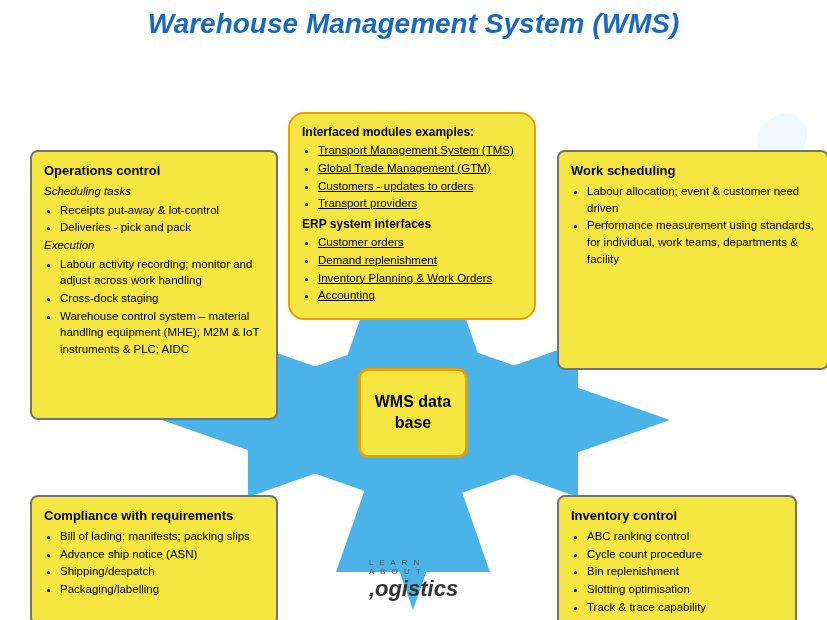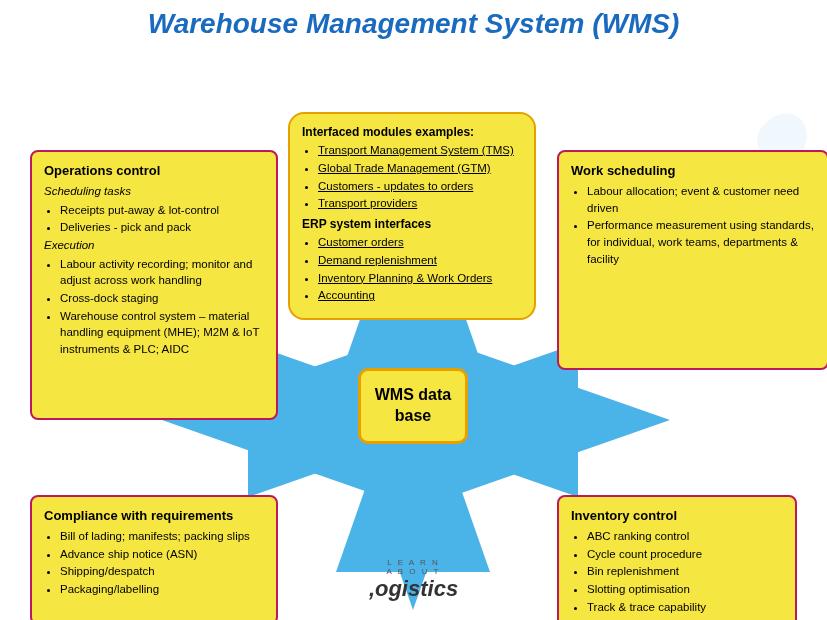--- a/index.html
+++ b/index.html
@@ -25,21 +25,21 @@
     .diagram-area {
       position: relative;
       width: 827px;
       height: 560px;
     }
 
     
     .yellow-box {
       position: absolute;
       background: #f5e642;
-      border: 2px solid #be185d;
+      border: 2px solid #737373;
       border-radius: 8px;
       padding: 10px 12px;
       font-size: 11.5px;
       line-height: 1.45;
     }
 
     .yellow-box h3 {
       font-weight: bold;
       font-size: 13px;
       color: #000;
@@ -104,21 +104,20 @@
       font-size: 16px;
       color: #000;
       line-height: 1.3;
     }
 
     .logo-area {
       position: absolute;
       bottom: 8px;
       left: 50%;
       transform: translateX(-50%);
-      text-align: center;
       font-size: 10px;
       color: #555;
     }
 
     .logo-area .learn-text {
       font-size: 8px;
       letter-spacing: 2px;
       color: #555;
       text-transform: uppercase;
     }
@@ -200,21 +199,21 @@
   </div>
 
   <div class="yellow-box" style="left:557px; top:100px; width:272px; min-height:220px;">
     <h3>Work scheduling</h3>
     <ul>
       <li>Labour allocation; event &amp; customer need driven</li>
       <li>Performance measurement using standards, for individual, work teams, departments &amp; facility</li>
     </ul>
   </div>
 
-  <div class="center-box" style="left:358px; top:318px; width:110px; height:76px;">
+  <div class="center-box" style="left:358px; top:318px; width:110px; height:90px;">
     <div>
       <span>WMS data</span><br>
       <span>base</span>
     </div>
   </div>
 
   <div class="yellow-box" style="left:30px; top:445px; width:248px; min-height:130px;">
     <h3>Compliance with requirements</h3>
     <ul>
       <li>Bill of lading; manifests; packing slips</li>

